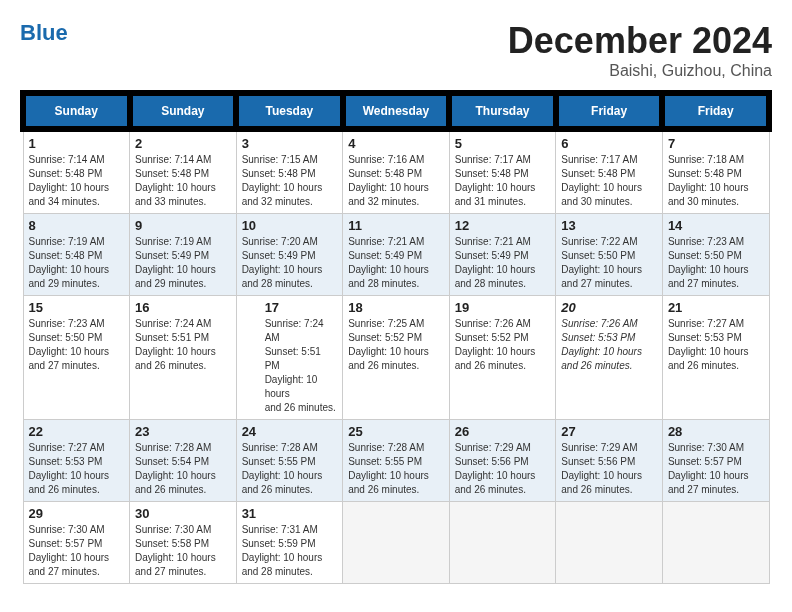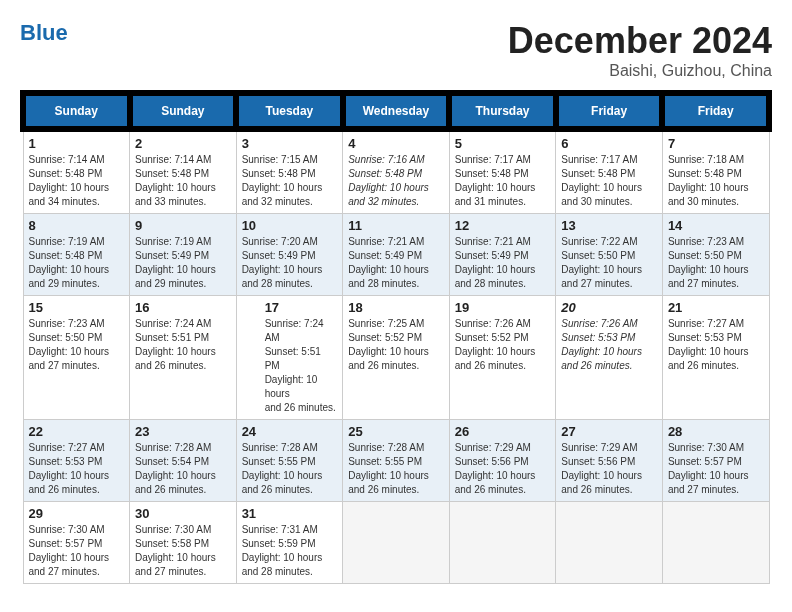--- a/index.html
+++ b/index.html
@@ -137,21 +137,21 @@
         </td>
         <td style="background: rgb(255, 255, 255);">
           <span class="day-num">3</span>
           <div class="day-info" style="white-space: pre-line;">Sunrise: 7:15 AM
 Sunset: 5:48 PM
 Daylight: 10 hours
 and 32 minutes.</div>
         </td>
         <td style="background: rgb(255, 255, 255);">
           <span class="day-num">4</span>
-          <div class="day-info" style="white-space: pre-line; font-style: italic;">Sunrise: 7:16 AM
+          <div class="day-info" style="white-space: pre-line;">Sunrise: 7:16 AM
 Sunset: 5:48 PM
 Daylight: 10 hours
 and 32 minutes.</div>
         </td>
         <td style="background: rgb(255, 255, 255);">
           <span class="day-num">5</span>
           <div class="day-info" style="white-space: pre-line;">Sunrise: 7:17 AM
 Sunset: 5:48 PM
 Daylight: 10 hours
 and 31 minutes.</div>

